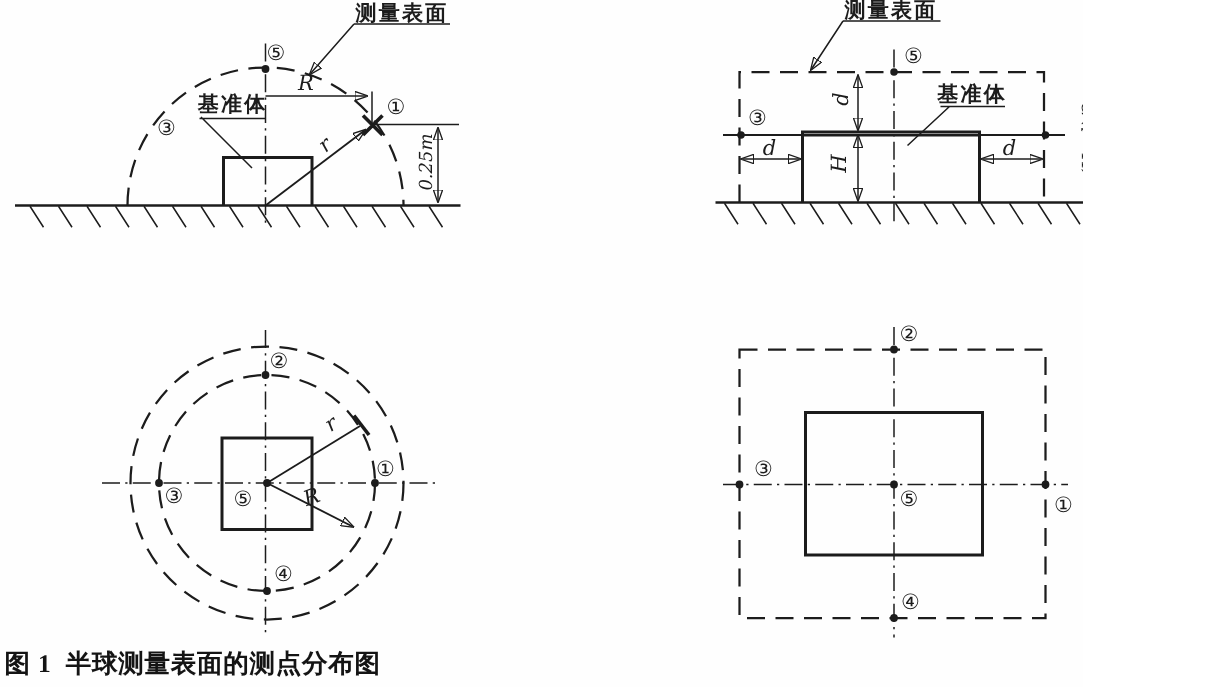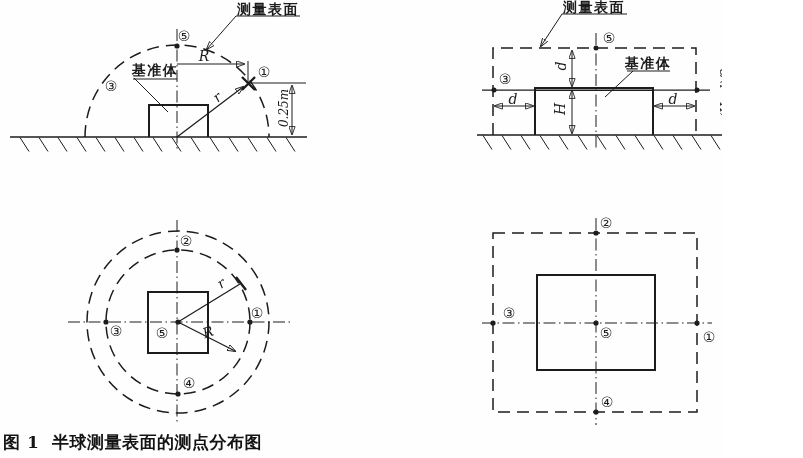--- a/index.html
+++ b/index.html
@@ -131,15 +131,15 @@
   <span class="lbl it" style="left:513px;top:99px;">d</span>
   <span class="lbl it" style="left:673px;top:99px;">d</span>
   <span class="lbl it-sm" style="left:726px;top:93px;transform:translate(-50%,-50%) rotate(-90deg);">(H+d)/2</span>
 
   <span class="lbl num" style="left:606px;top:223px;">②</span>
   <span class="lbl num" style="left:509px;top:313px;">③</span>
   <span class="lbl num" style="left:709px;top:337px;">①</span>
   <span class="lbl num" style="left:607px;top:402px;">④</span>
   <span class="lbl num" style="left:606px;top:333px;">⑤</span>
 
-  <div class="cap" style="left:3px;top:431px;">图 1  半球测量表面的测点分布图</div>
+  <div class="cap" style="left:3px;top:431px;font-family:Liberation Serif, serif;">图 1  半球测量表面的测点分布图</div>
 
 </div>
 
 </body></html>

